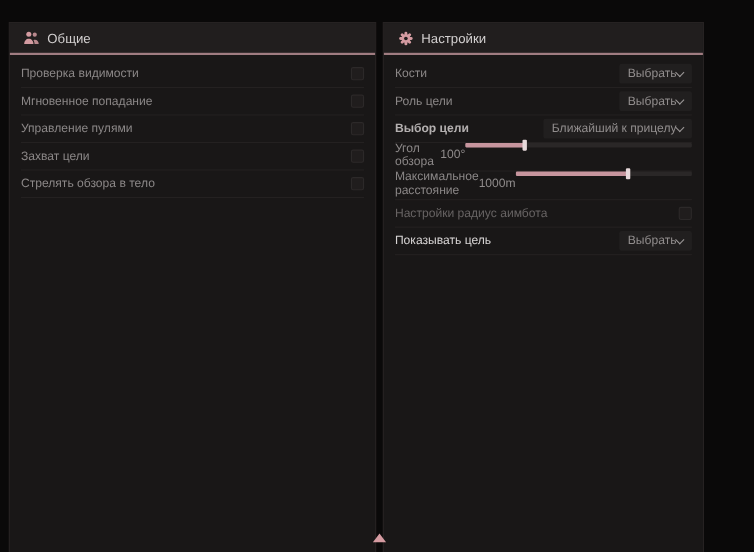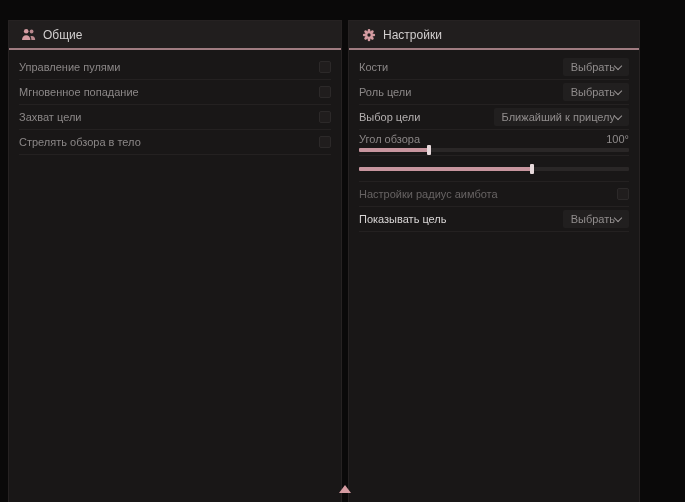--- a/index.html
+++ b/index.html
@@ -32,21 +32,21 @@
 
   .row {
     display:flex; align-items:center;
     height:25px; flex:0 0 25px;
     font-size:11px;
     border-bottom:1px solid #242121;
     position:relative;
   }
   .row .label { white-space:nowrap; color:#8b8787; }
   .row .label.bright { color:#d8d5d5; }
-  .row .label.mid    { color:#b3afaf; }
+  .row .label.mid    { color:#b3afaf;font-weight:bold; }
   .row .label.dimmed { color:#676363; }
   .row .leader { flex:1; }
   .hint { font-size:10px; color:#6f6b6b; margin-right:8px; }
 
   .checkbox {
     width:12px; height:12px; flex:0 0 12px;
     border-radius:2px;
     background:#242121;
     border:1px solid #343030;
     position:relative;
@@ -70,21 +70,21 @@
   .chev {
     width:6px; height:6px; margin-top:-3px;
     border-right:1.5px solid #9a9696;
     border-bottom:1.5px solid #9a9696;
     transform:rotate(45deg);
   }
 
   .slider-row {
     height:26px; flex:0 0 26px;
     border-bottom:1px solid #242121;
-    display:flex; flex-direction:column; justify-content:center;
+    display:flex; justify-content:center;
     position:relative;
   }
   .slider-row .top { display:flex; justify-content:space-between; align-items:center; font-size:11px; margin-bottom:3px; }
   .slider-row .value { color:#8f8b8b; font-size:11px; }
   .slider {
     height:4px; width:100%;
     background:#2a2727; border-radius:1px;
     position:relative;
   }
   .slider .fill {
@@ -117,26 +117,31 @@
         <circle cx="5.2" cy="3.2" r="2.3"></circle>
         <path d="M1 12c0-2.9 1.9-4.7 4.2-4.7s4.2 1.8 4.2 4.7z"></path>
         <circle cx="10.6" cy="3.5" r="1.9" opacity="0.85"></circle>
         <path d="M9.4 12h4.8c0-2.4-1.5-3.9-3.4-3.9-.5 0-1 .1-1.4.4.6.9 1 2.1 1 3.5z" opacity="0.85"></path>
       </svg>
     </span>
     <span>Общие</span>
   </div>
   <div class="panel-body">
     <div class="row">
+      <span class="label">Проверка видимости</span>
+      <span class="leader"></span>
+      <span class="checkbox faint"></span>
+    </div>
+    <div class="row">
+      <span class="label">Мгновенное попадание</span>
+      <span class="leader"></span>
+      <span class="checkbox faint"></span>
+    </div>
+    <div class="row">
       <span class="label">Управление пулями</span>
-      <span class="leader"></span>
-      <span class="checkbox faint"></span>
-    </div>
-    <div class="row">
-      <span class="label">Мгновенное попадание</span>
       <span class="leader"></span>
       <span class="checkbox faint"></span>
     </div>
     <div class="row">
       <span class="label">Захват цели</span>
       <span class="leader"></span>
       <span class="checkbox faint"></span>
     </div>
     <div class="row">
       <span class="label">Стрелять обзора в тело</span>
@@ -190,20 +195,24 @@
     <div class="slider-row">
       <div class="top">
         <span class="label mid">Угол обзора</span>
         <span class="value">100°</span>
       </div>
       <div class="slider">
         <div class="fill" style="width: 26%;"></div>
       </div>
     </div>
     <div class="slider-row">
+      <div class="top">
+        <span class="label mid">Максимальное расстояние</span>
+        <span class="value">1000m</span>
+      </div>
       <div class="slider">
         <div class="fill" style="width: 64%;"></div>
       </div>
     </div>
     <div class="row">
       <span class="label dimmed">Настройки радиус аимбота</span>
       <span class="leader"></span>
       <span class="checkbox faint"></span>
     </div>
     <div class="row">

